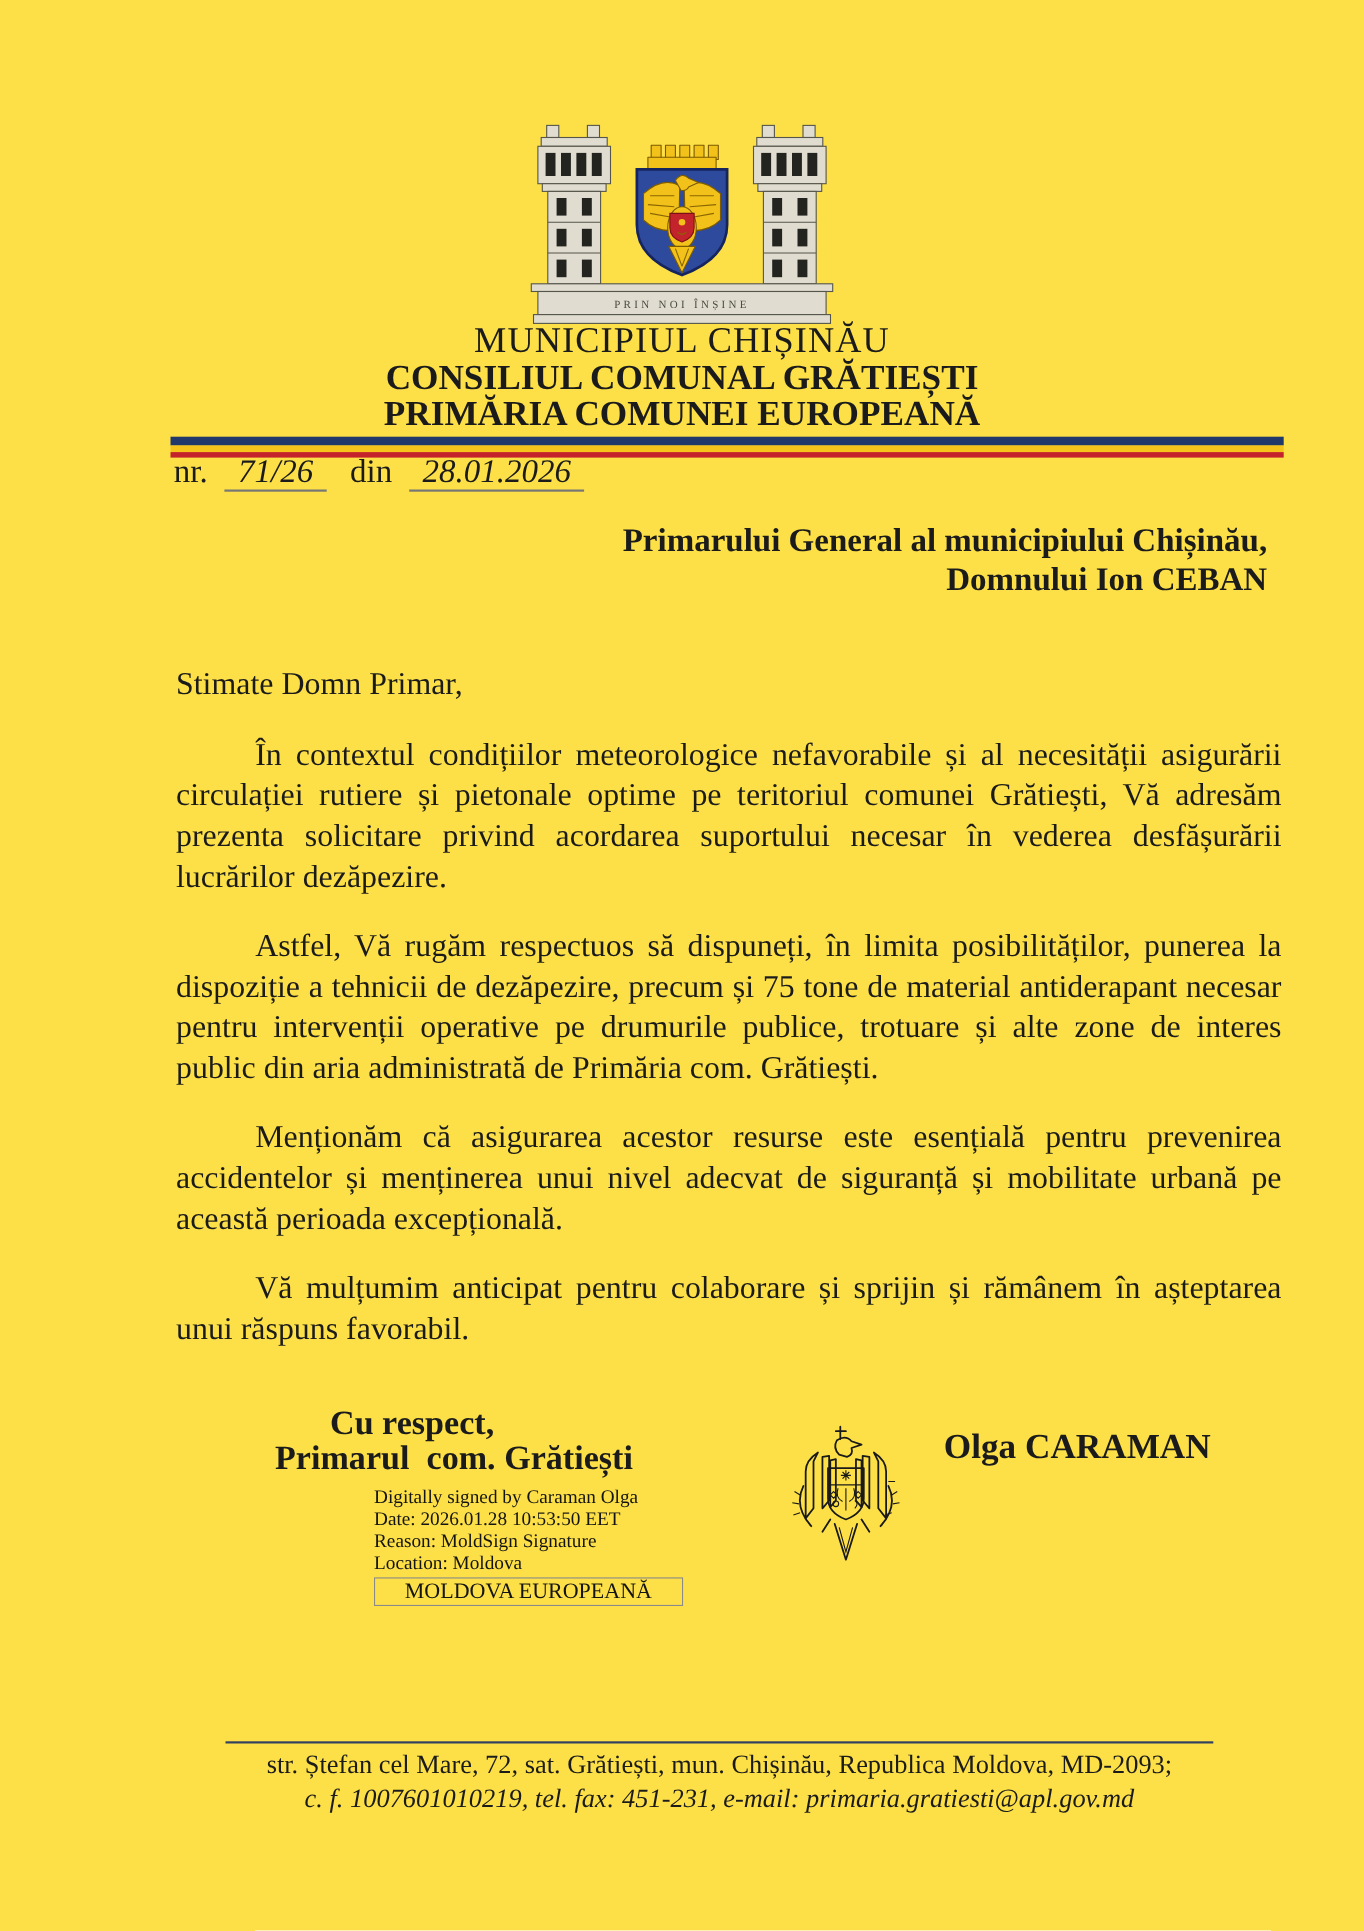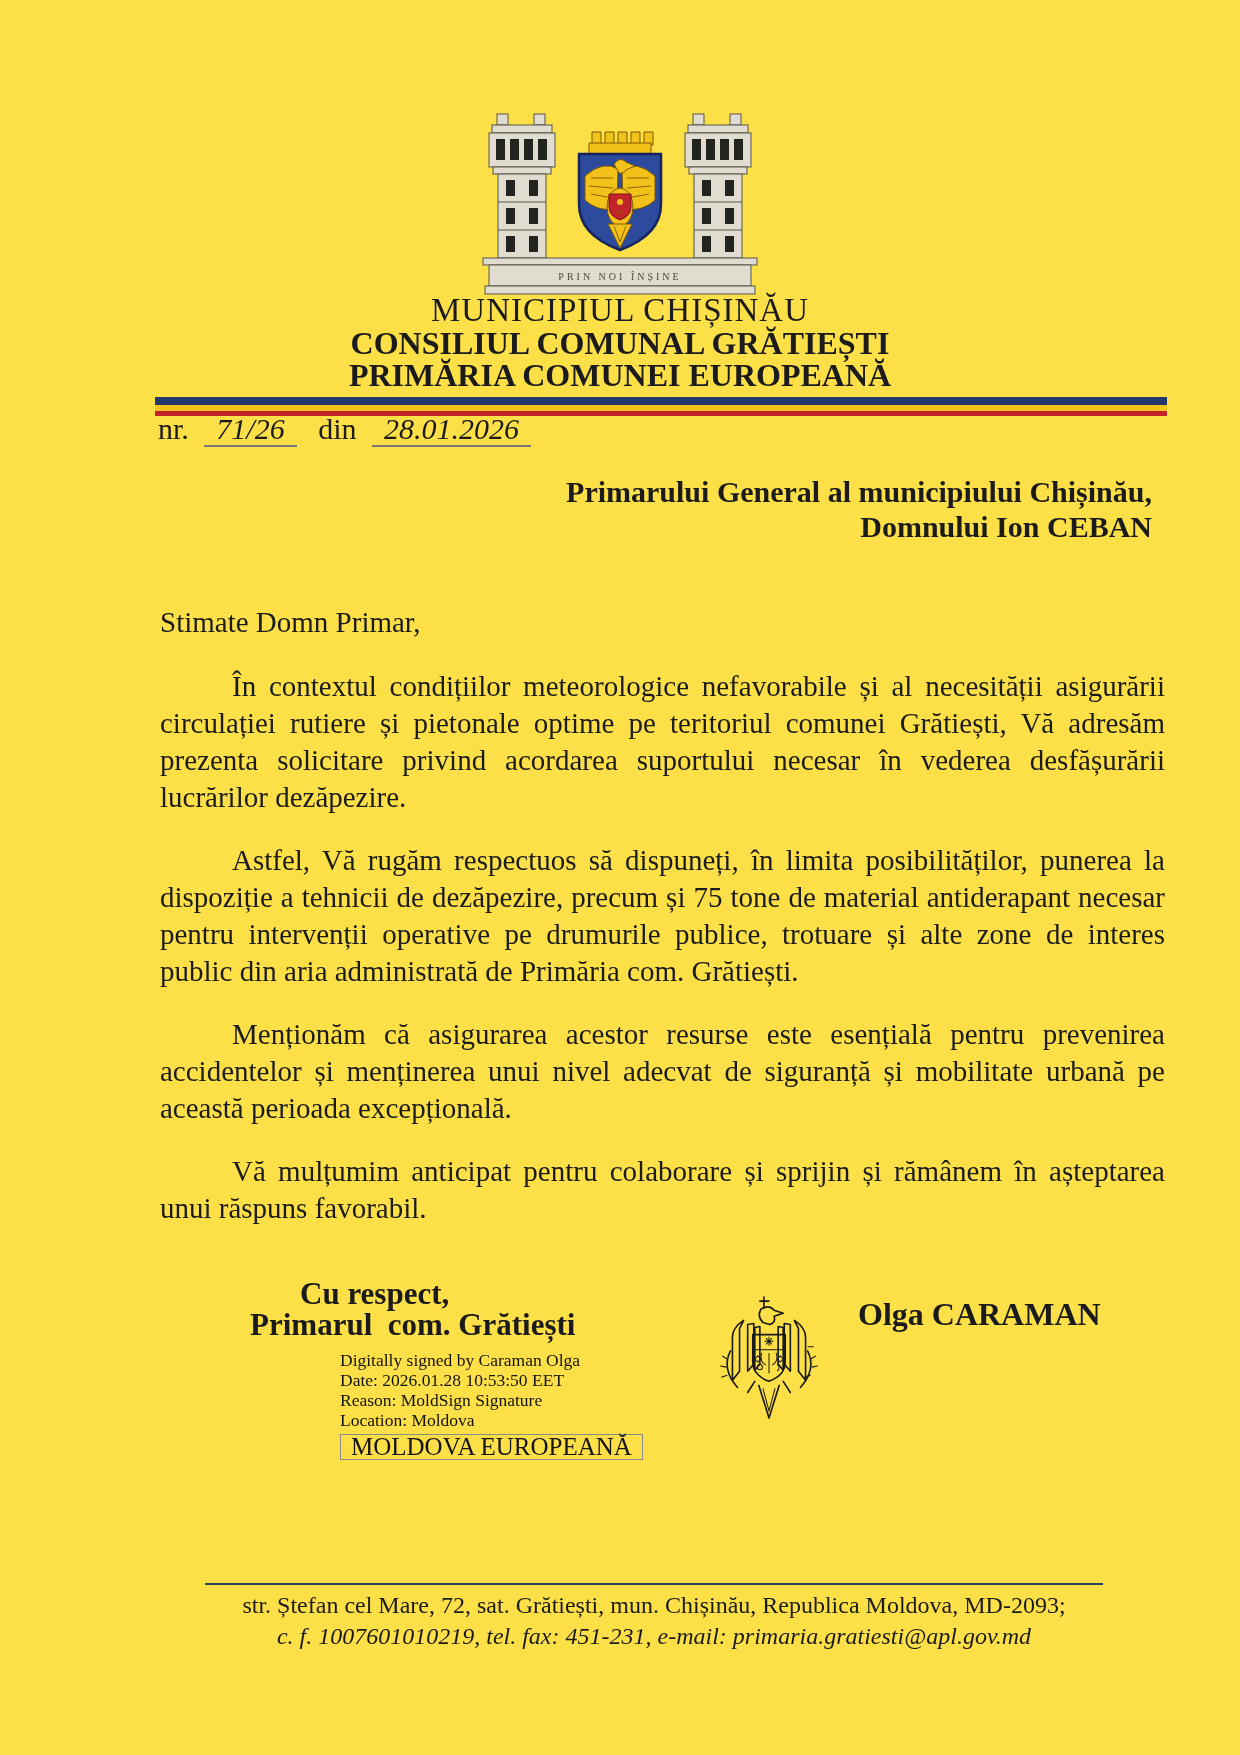--- a/index.html
+++ b/index.html
@@ -33,21 +33,21 @@
   
   .addressee{position:absolute;right:88px;top:474px;text-align:right;font-weight:bold;font-size:30px;line-height:35px;}
   
   .letter-body{position:absolute;left:160px;top:604px;width:1005px;font-size:29px;line-height:37px;text-align:justify;}
   .salutation{margin:0 0 27px 0;text-align:left;}
   .para{margin:16px 0 26px 0;text-indent:72px;}
   
   .closing{position:absolute;left:300px;top:1276px;font-size:31px;font-weight:bold;}
   .sign-title{position:absolute;left:250px;top:1307px;font-size:31px;font-weight:bold;white-space:pre;}
   .digital-sig{position:absolute;left:340px;top:1350px;font-size:17.5px;line-height:20px;color:#141414;}
-  .ds-badge{display:inline-block;margin-top:4px;border:1px solid #8a8a8a;padding:2px 10px;font-size:25px;}
+  .ds-badge{display:inline-block;margin-top:4px;border:1px solid #8a8a8a;padding:2px 27px;font-size:20px;}
   .md-arms{position:absolute;left:714px;top:1294px;width:110px;height:130px;}
   .bw{fill:none;stroke:#1a1a1a;stroke-width:1.6;stroke-linejoin:round;stroke-linecap:round;}
   .bwthin{fill:none;stroke:#1a1a1a;stroke-width:1;}
   .sign-name{position:absolute;left:858px;top:1296px;font-size:32px;font-weight:bold;}
   
   .footer-rule{position:absolute;left:205px;top:1583px;width:898px;height:2px;background:#31405f;}
   .footer-text{position:absolute;left:205px;top:1590px;width:898px;text-align:center;}
   .f1{font-size:24px;line-height:31px;}
   .f2{font-size:24px;line-height:31px;font-style:italic;}
 </style>

